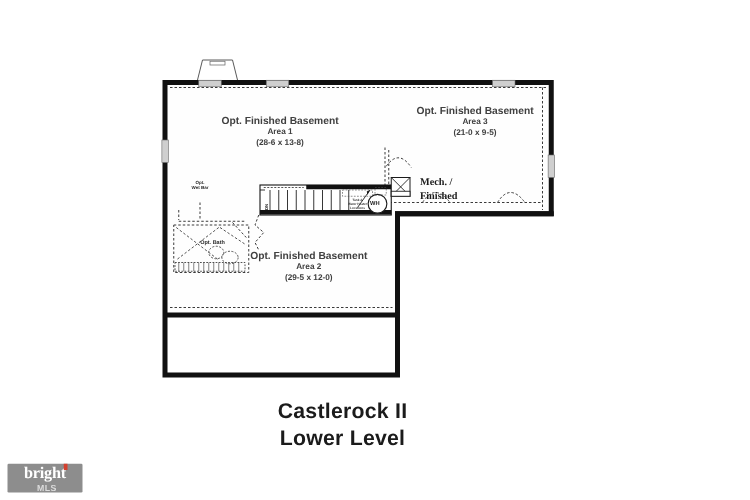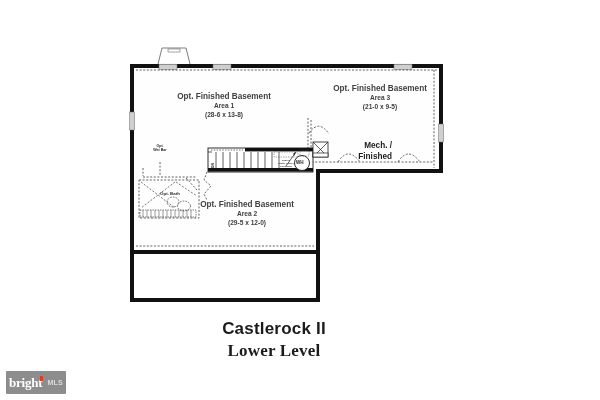--- a/index.html
+++ b/index.html
@@ -40,34 +40,34 @@
     letter-spacing: 0.2px;
     color: #1b1b1b;
     line-height: 22px;
   }
   .title-line2 {
     font-size: 17px;
     font-weight: bold;
     letter-spacing: 0.2px;
     color: #1b1b1b;
     line-height: 22px;
-    font-family: Liberation Serif, serif;
   }
   .watermark {
     position: absolute;
     left: 6px;
     top: 371px;
     width: 60px;
     height: 23px;
     background: #8d8d8d;
     border-radius: 1px;
     display: flex;
     align-items: center;
     justify-content: center;
     gap: 2px;
+    flex-direction: column;
   }
   .wm-bright {
     font-family: "Liberation Serif", serif;
     font-size: 13px;
     font-weight: bold;
     color: #ffffff;
     letter-spacing: -0.2px;
     position: relative;
   }
   .wm-dot {
@@ -114,26 +114,27 @@
     position: absolute;
     text-align: center;
     font-size: 3.6px;
     font-weight: bold;
     line-height: 4.4px;
     color: #2a2a2a;
     white-space: nowrap;
   }
   .lbl-mech {
     position: absolute;
-    text-align: right;
+    text-align: left;
     font-size: 8.2px;
     font-weight: bold;
     line-height: 11px;
     color: #1b1b1b;
     white-space: nowrap;
+    font-family: Liberation Serif, serif;
   }
   .lbl-wh {
     position: absolute;
     font-size: 4.6px;
     font-weight: bold;
     color: #1b1b1b;
   }
   .lbl-note {
     position: absolute;
     text-align: center;

